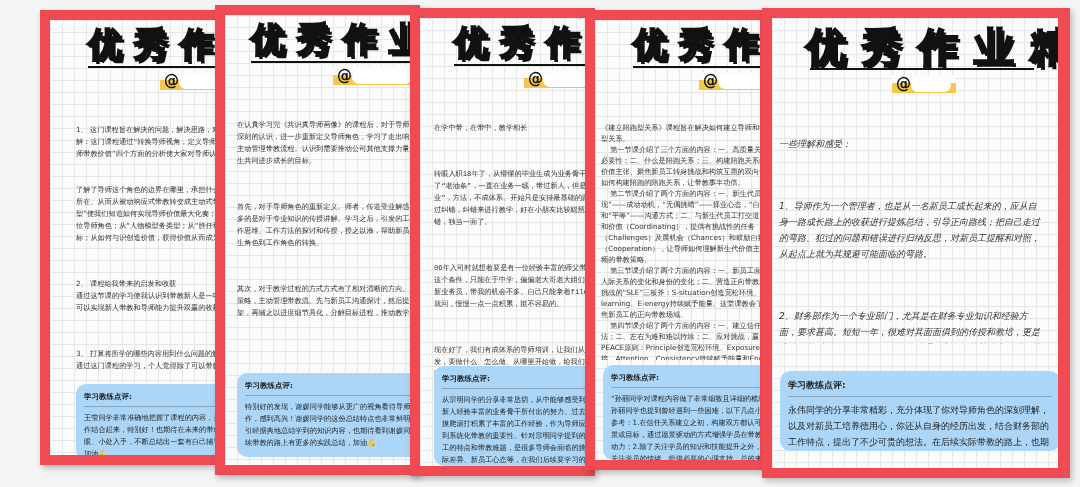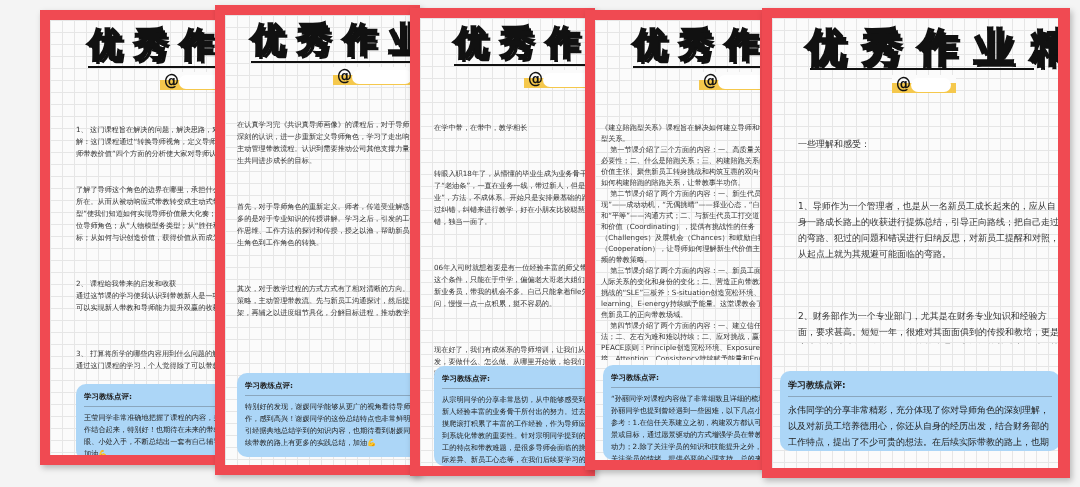--- a/index.html
+++ b/index.html
@@ -121,21 +121,21 @@
       <div class="comment-text"><span>特别好的发现，谢媛同学能够从更广的视角看待导师带教工作，感到高兴！谢媛同学的这份总结特点也非常鲜明，能够引经据典地总结学到的知识内容，也期待看到谢媛同学在后续带教的路上有更多的实践总结，加油</span><span class="muscle">💪</span></div>
     </div>
   </div>
 </div>
 
 <div class="card" style="left:410px; top:8px; width:185px; height:468px; z-index:3;">
   <div class="sheet">
     <div class="title" style="left:34px;">优秀作业精选</div>
     <div class="title-rule" style="left:34px; right:-10px;"></div>
     <div class="handle" style="left:104px;"><span>@</span><span class="mask"></span></div>
-    <div class="body-text" style="left:14px; width:200px; height:280px;">
+    <div class="body-text" style="left:14px; width:200px; height:280px;font-family:Liberation Mono, monospace;">
       <p>在学中带，在带中，教学相长</p>
       <p>转眼入职18年了，从懵懂的毕业生成为业务骨干，自己也成了“老油条”，一直在业务一线，带过新人，但是带得“不专业”，方法，不成体系。开始只是安排最基础的跑签，假标书，过纠错，纠错来进行教学，好在小朋友比较聪慧，没出什么差错，独当一面了。</p>
       <p>06年入司时就想着要是有一位经验丰富的师父带着多好，但是这个条件，只能在于中学，偏偏老大哥老大姐们都很忙，作为新业务员，带我的机会不多。自己只能拿着file先看，不明白就问，慢慢一点一点积累，挺不容易的。</p>
       <p>现在好了，我们有成体系的导师培训，让我们从导师自身出发，要做什么、怎么做、从哪里开始做，给我们指了一条明路，避免知所措，或者干事倍功半的活儿；更是教我们一开始要和新人沟通，达到共识；进一步告诉我们通过带教工作我们自己也能够提升，真的是非常棒。先按照所学的知识和新人建立良好关系，根据新人的特长与需求，有针对性的安排带教内容与方式方法。</p>
       
     </div>
     <div class="comment" style="left:14px; top:348px; width:200px; height:100px;">
       <div class="comment-title">学习教练点评:</div>
       <div class="comment-text"><span>从宗明同学的分享非常恳切，从中能够感受到从一名带教新人经验丰富的业务骨干所付出的努力。过去在工作中的摸爬滚打积累了丰富的工作经验，作为导师应该更能感受到系统化带教的重要性。针对宗明同学提到的“00后”新员工的特点和带教难题，是很多导师会面临的挑战，包括代际差异、新员工心态等，在我们后续要学习的课程中也有这些部分的介绍，可以多关注下。</span></div>
     </div>
@@ -160,21 +160,21 @@
       <div class="comment-text"><span>“孙丽同学对课程内容做了非常细致且详细的梳理，很棒！孙丽同学也提到曾经遇到一些困难，以下几点小建议可供参考：1.在信任关系建立之初，构建双方都认可的共同愿景或目标，通过愿景驱动的方式增强学员在带教期间的驱动力；2.除了关注学员的知识和技能提升之外，还可重点关注学员的情绪，提供必要的心理支持。总的来说，孙丽同学的这份总结带有自己的思考，期待看到孙丽同学在带教期间的成长和进步！</span></div>
     </div>
   </div>
 </div>
 
 <div class="card card5" style="left:762px; top:8px; width:308px; height:470px; z-index:5;">
   <div class="sheet" style="right:12px;">
     <div class="title" style="left:34px; font-size:40px; letter-spacing:16px;">优秀作业精选</div>
     <div class="title-rule" style="left:38px; width:224px; top:50px;"></div>
     <div class="handle" style="left:120px; top:57px; width:56px;"><span>@</span><span class="mask" style="width:40px;"></span></div>
-    <div class="body-text" style="left:26px; top:86px; width:264px; height:240px;">
+    <div class="body-text" style="left:7px; top:86px; width:264px; height:240px;font-style:italic;">
       <p style="margin-bottom:14px;">一些理解和感受：</p>
       <p style="margin-bottom:14px;">1、导师作为一个管理者，也是从一名新员工成长起来的，应从自身一路成长路上的收获进行提炼总结，引导正向路线；把自己走过的弯路、犯过的问题和错误进行归纳反思，对新员工提醒和对照，从起点上就为其规避可能面临的弯路。</p>
       <p style="margin-bottom:14px;">2、财务部作为一个专业部门，尤其是在财务专业知识和经验方面，要求甚高。短短一年，很难对其面面俱到的传授和教培，更是应该在其对财务工作全面工作的整体理解和认识的基础上，对最关键的环节进行重点培育，并且将多年的财务理解提炼成简短的“原则和要务”，实务联系理论，教“方法”、教“思路”、教“原则”，避免过度钻到日常工作的“操作”细节中。</p>
       
     </div>
     <div class="comment" style="left:8px; top:353px; width:280px; height:80px;">
       <div class="comment-title">学习教练点评:</div>
       <div class="comment-text"><span>永伟同学的分享非常精彩，充分体现了你对导师角色的深刻理解，以及对新员工培养德用心，你还从自身的经历出发，结合财务部的工作特点，提出了不少可贵的想法。在后续实际带教的路上，也期待看到永伟同学有更多的探索和实践经验总结，加油</span></div>
     </div>
   </div>

